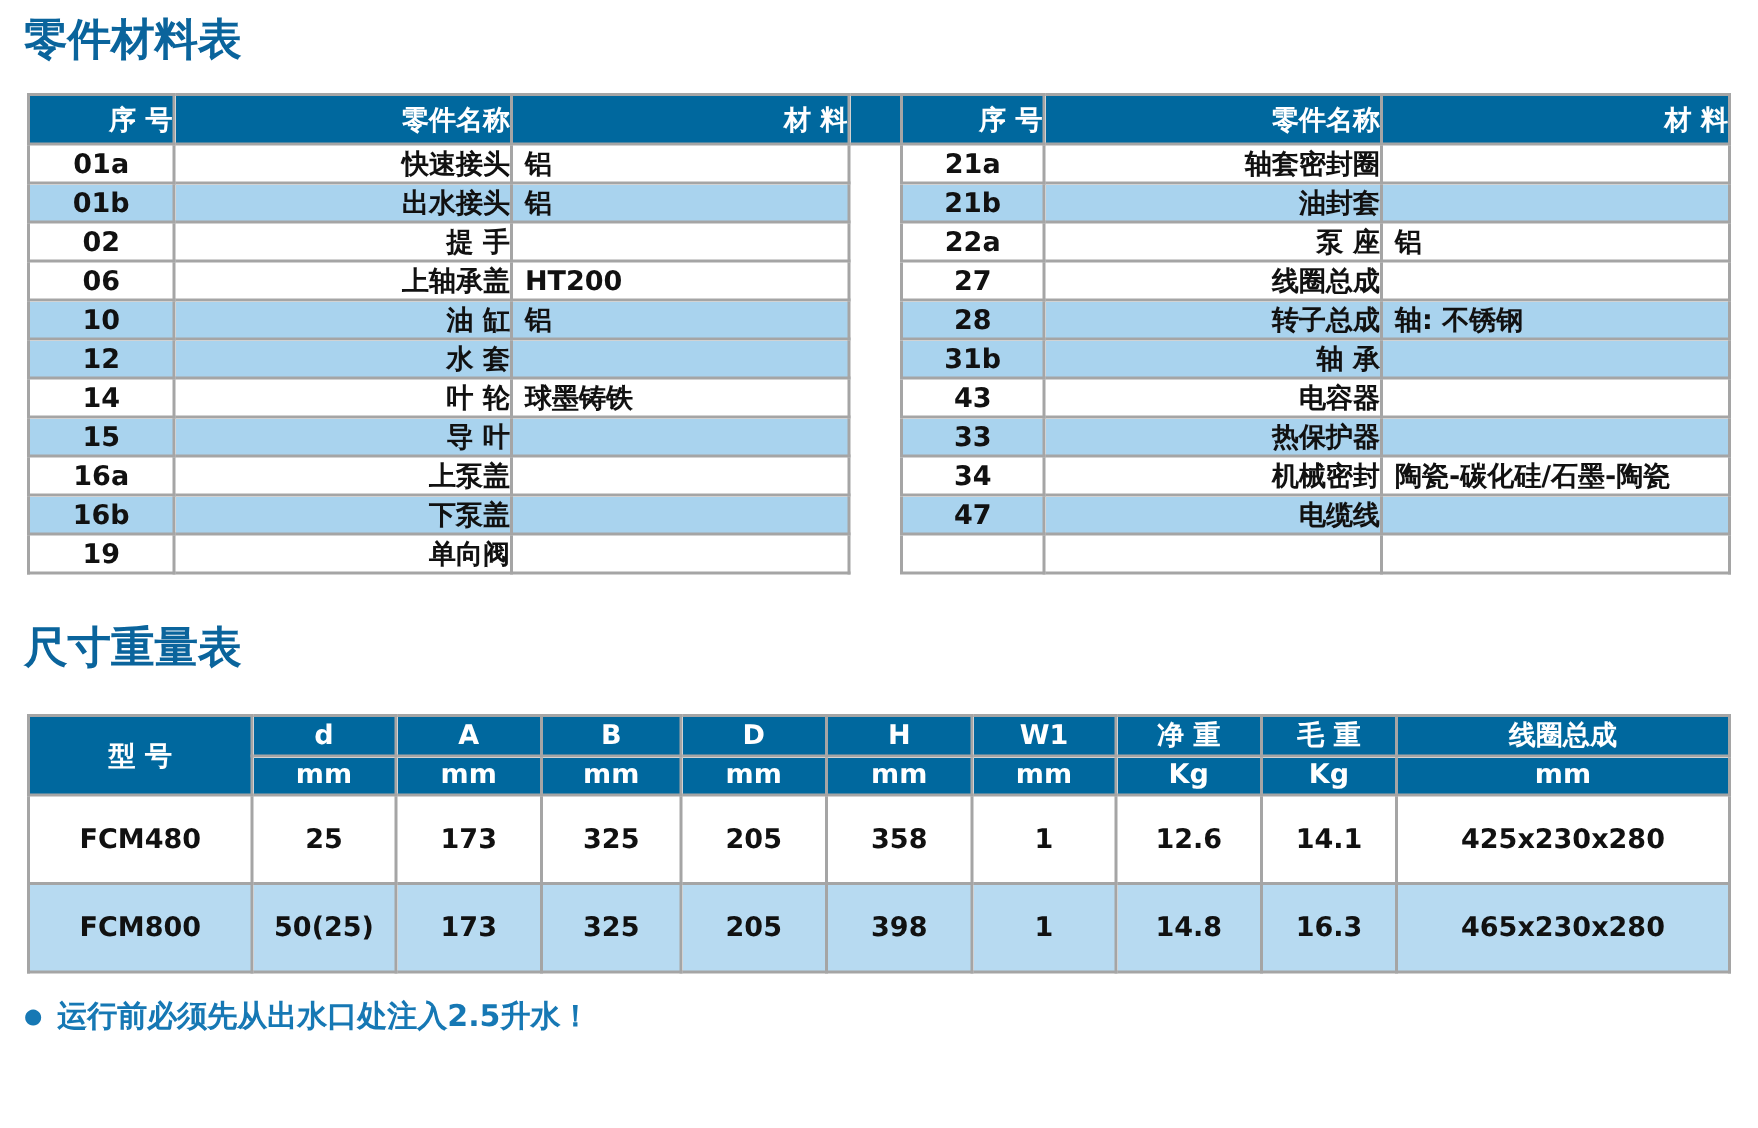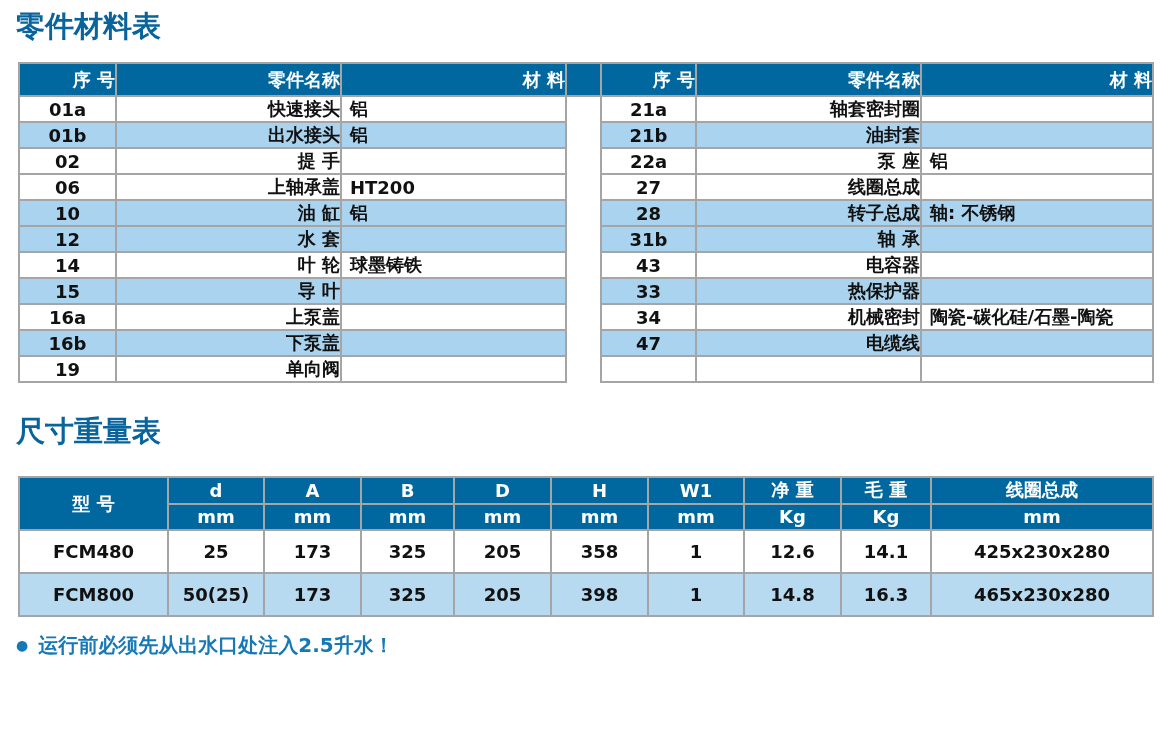--- a/index.html
+++ b/index.html
@@ -71,21 +71,21 @@
   .dims-table th, .dims-table td {
     border: 2px solid var(--border-gray);
     padding: 0;
     font-size: 18px;
     font-weight: bold;
     text-align: center;
     overflow: hidden;
     white-space: nowrap;
   }
   .dims-table thead tr { height: 26.5px; }
-  .dims-table tbody tr { height: 43px; }
+  .dims-table tbody tr { height: 59px; }
   .dims-table th { background: var(--header-blue); color: #ffffff; }
   .dims-table td { color: var(--text-black); background: #ffffff; }
   .dims-table tbody tr.stripe2 td { background: var(--stripe2-blue); }
   
   .note {
     margin: 15px 0 0 16px;
     font-size: 20px;
     font-weight: bold;
     color: var(--note-blue);
   }

